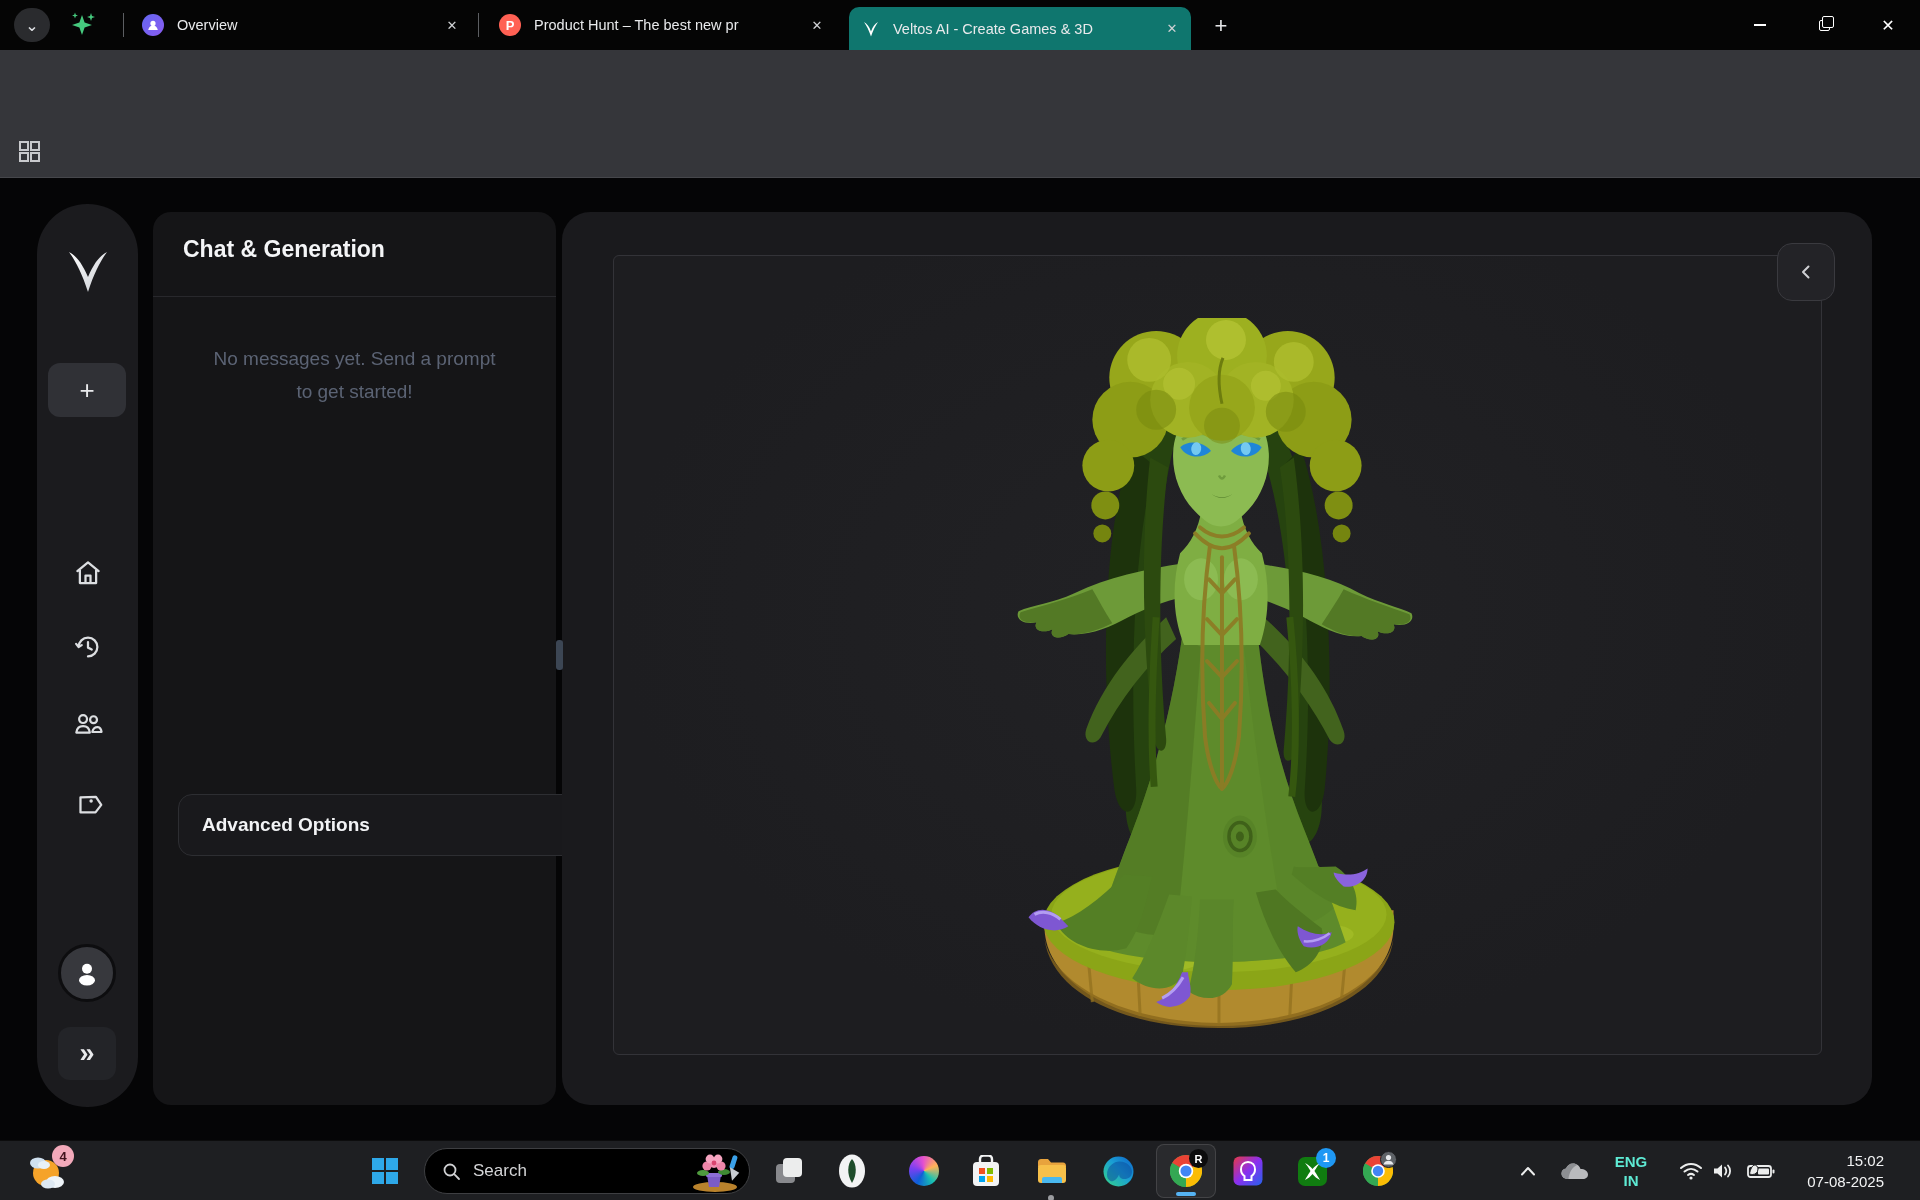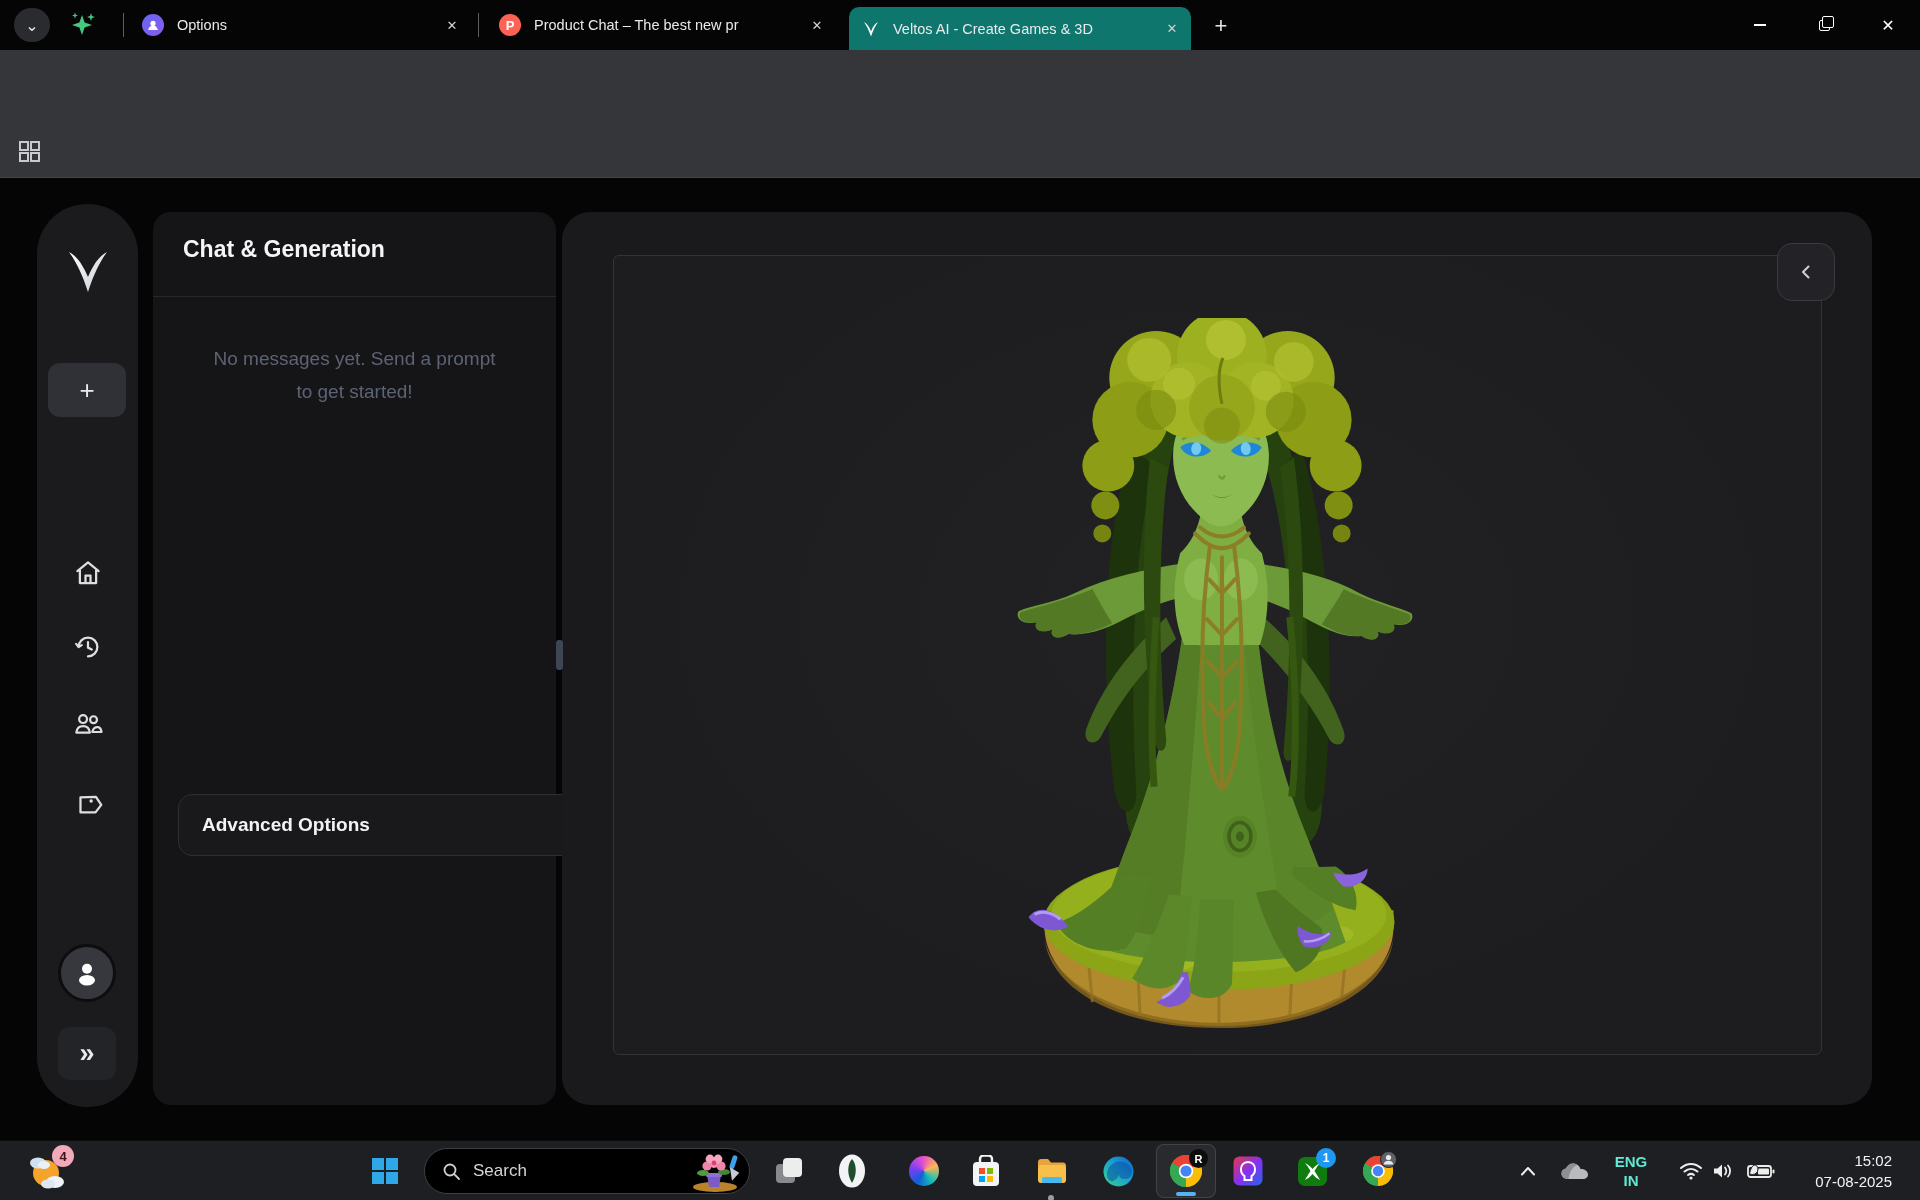--- a/index.html
+++ b/index.html
@@ -62,21 +62,21 @@
   
   .taskbar { left:0; top:1140px; width:1920px; height:60px; background:#1e1f22; border-top:1px solid #0c0c0d; }
   .tb-center-icon { top:13px; width:34px; height:34px; display:flex; align-items:center; justify-content:center; }
   .search-pill { left:424px; top:7px; width:326px; height:46px; background:#000000; border:1px solid #3e3f42; border-radius:23px; display:flex; align-items:center; overflow:hidden; }
   .search-pill .label { color:#d4d5d7; font-size:17px; margin-left:12px; }
   .chrome-active-box { left:1156px; top:3px; width:60px; height:54px; background:rgba(255,255,255,0.05); border:1px solid rgba(255,255,255,0.12); border-radius:8px; }
   .active-underline { left:1176px; top:51px; width:20px; height:4px; border-radius:2px; }
   .badge { position:absolute; border-radius:50%; display:flex; align-items:center; justify-content:center; font-weight:bold; }
   .tray { position:absolute; top:0; height:60px; color:#5eead4;font-weight:bold; }
   .tray-text { font-size:15px; text-align:center; line-height:19px; }
-  .clock { position:absolute; right:28px; top:9px; text-align:right; font-size:15px; line-height:21px; color:#f2f3f4; }
+  .clock { position:absolute; right:36px; top:9px; text-align:right; font-size:15px; line-height:21px; color:#f2f3f4; }
   .run-dot { position:absolute; width:6px; height:6px; border-radius:3px; background:#9b9ca0; }
 </style>
 </head>
 <body>
 
 <div class="screen">
 
   <div class="abs tabstrip">
     <div class="abs tab-search-btn">
       <span>⌄</span>
@@ -88,28 +88,28 @@
     </svg>
     <div class="abs tab-sep" style="left:123px"></div>
 
     <div class="abs tab" style="left:131px; width:340px">
       <span class="favicon" style="margin-left:11px; background:linear-gradient(135deg,#6467f2,#8a5cf0)">
         <svg width="14" height="14" viewBox="0 0 14 14">
             <circle cx="7" cy="5.4" r="2.6" fill="#fff"></circle>
             <path d="M2.2 12 C2.8 8.9 5 7.6 7 7.6 C9 7.6 11.2 8.9 11.8 12 Z" fill="#fff"></path>
           </svg>
       </span>
-      <span style="margin-left:13px; flex:1; overflow:hidden; white-space:nowrap">Options</span>
+      <span style="margin-left:13px; flex:1; overflow:hidden; white-space:nowrap">Overview</span>
       <span class="tab-close" style="margin-right:8px">✕</span>
     </div>
     <div class="abs tab-sep" style="left:478px"></div>
 
     <div class="abs tab" style="left:488px; width:348px">
       <span class="favicon" style="margin-left:11px; background:#ff6154; color:#fff; font-weight:bold; font-size:13px">P</span>
-      <span style="margin-left:13px; flex:1; overflow:hidden; white-space:nowrap; mask-image:linear-gradient(90deg,#000 88%,transparent)">Product Chat – The best new pr</span>
+      <span style="margin-left:13px; flex:1; overflow:hidden; white-space:nowrap; mask-image:linear-gradient(90deg,#000 88%,transparent)">Product Hunt – The best new pr</span>
       <span class="tab-close" style="margin-right:8px">✕</span>
     </div>
 
     <div class="abs tab tab-active" style="left:849px; width:342px">
       <svg width="20" height="20" viewBox="0 0 20 20" style="margin-left:12px; flex:0 0 auto">
         <path d="M3 3 C6 4.5 8.2 7.5 10 12.5 C11.8 7.5 14 4.5 17 3 C14.5 6.5 12 11.5 10 17.5 C8 11.5 5.5 6.5 3 3 Z" fill="#fff"></path>
       </svg>
       <span style="margin-left:12px; flex:1; overflow:hidden; white-space:nowrap; mask-image:linear-gradient(90deg,#000 90%,transparent)">Veltos AI - Create Games &amp; 3D</span>
       <span class="tab-close" style="margin-right:8px">✕</span>
     </div>

